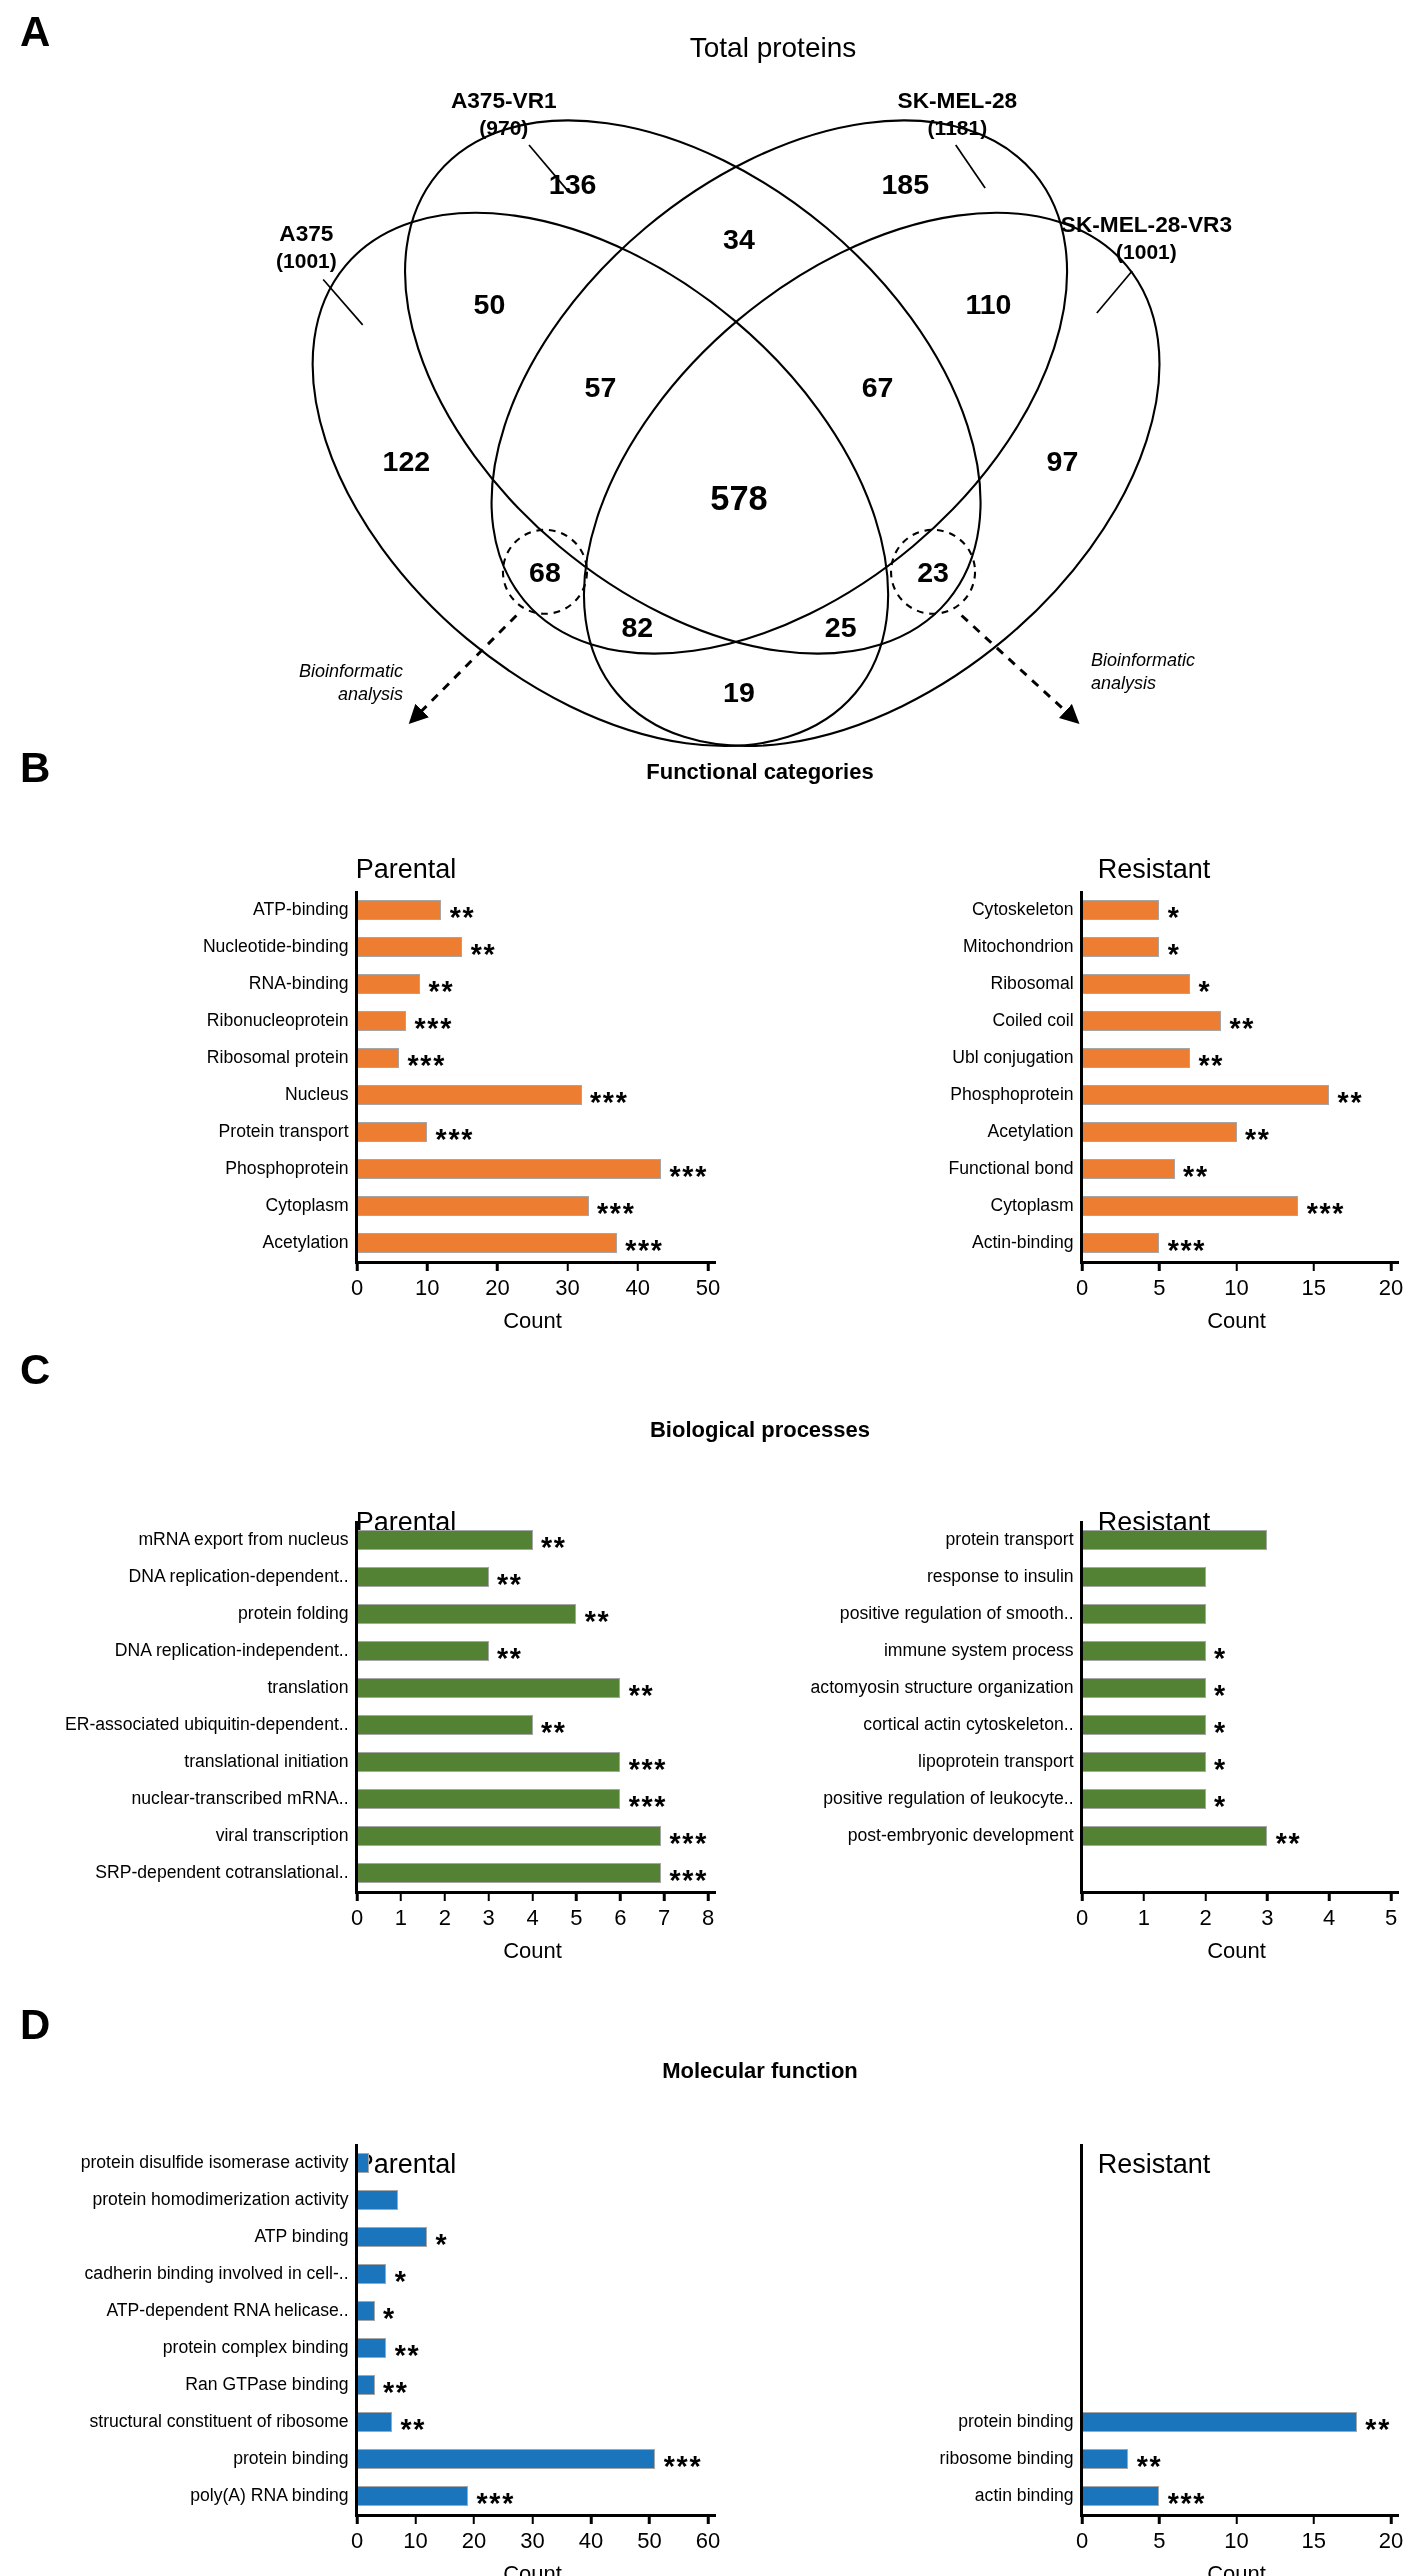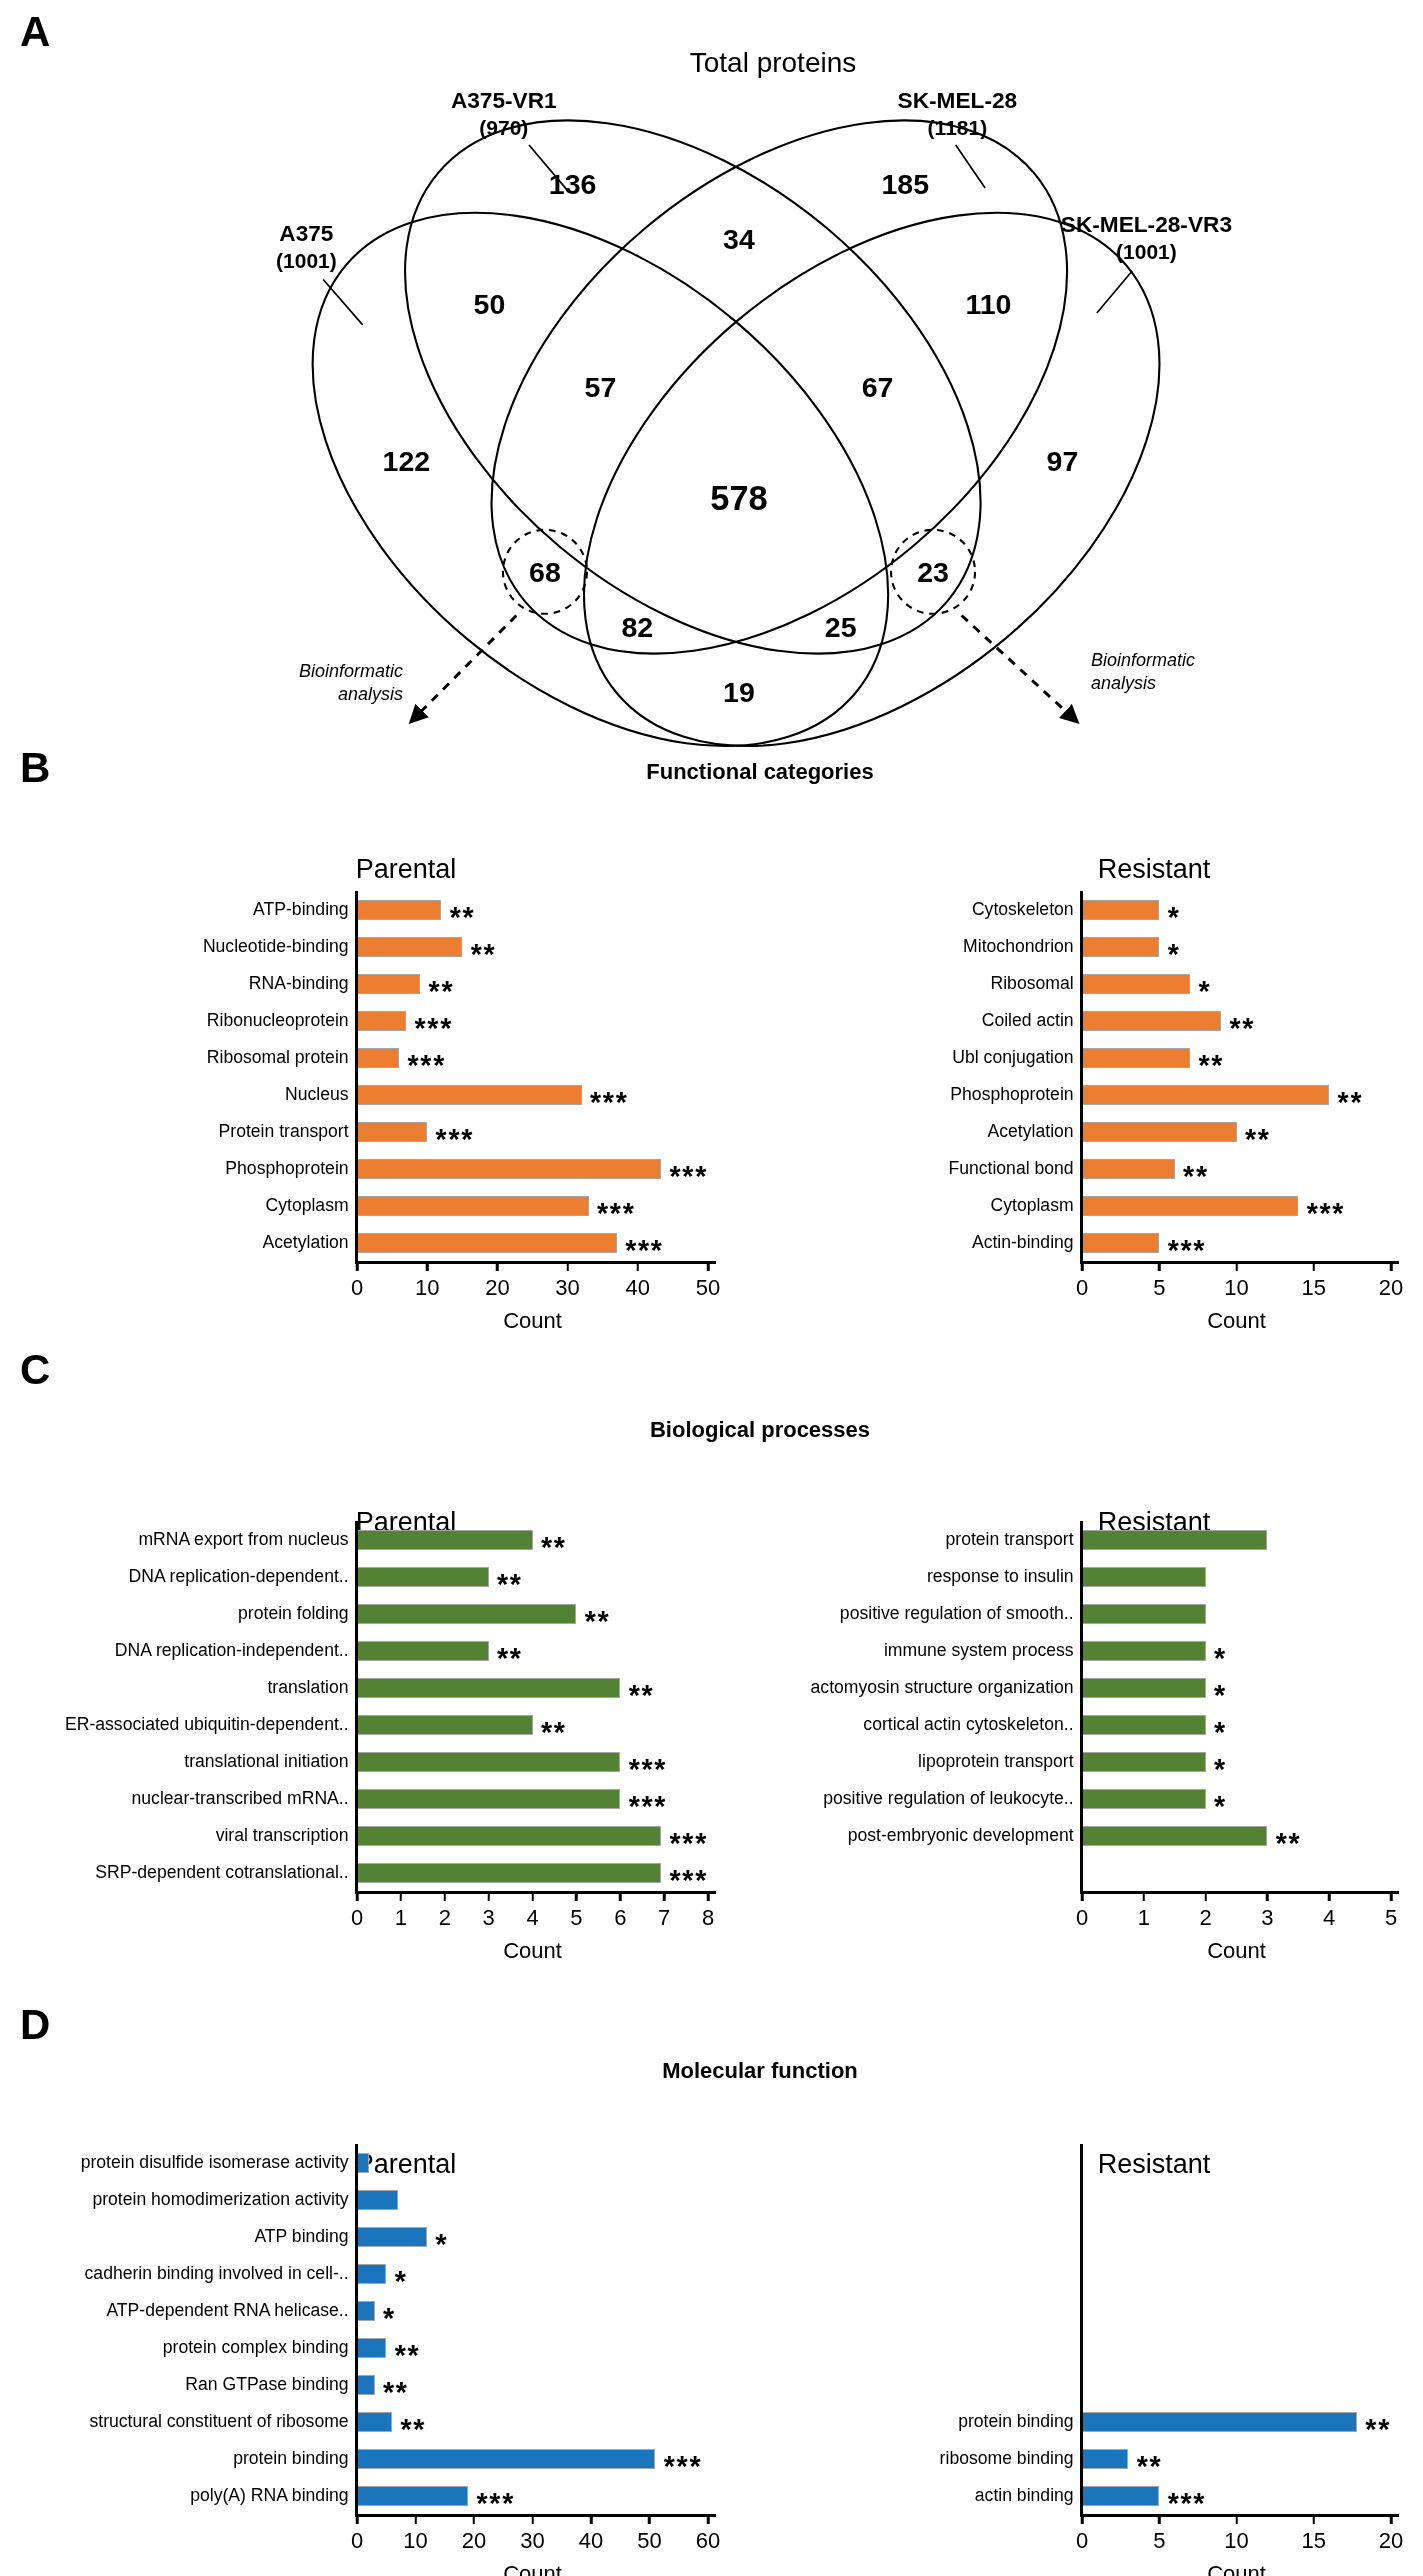--- a/index.html
+++ b/index.html
@@ -34,21 +34,21 @@
   .tick-mark { position:absolute; top:0; width:2.5px; height:8.4px; background:#000; transform:translateX(-50%); }
   .tick-label { position:absolute; top:11.8px; transform:translateX(-50%); font-size:22px; }
   .xlabel { position:absolute; top:417px; left:var(--labw); width:var(--plotw); text-align:center; font-size:22px; }
 </style>
 </head>
 <body>
 
 <div class="page">
 
   <div class="panel-letter" style="left:20px; top:8.4px;">A</div>
-  <div class="venn-title" style="left:773px; top:47px;">Total proteins</div>
+  <div class="venn-title" style="left:773px; top:32px;">Total proteins</div>
 
   <svg style="position:absolute; left:235px; top:76px;" width="1008" height="706" viewBox="0 0 1200 840">
     <defs>
       <marker id="arrow" viewBox="0 0 10 10" refX="8" refY="5" markerWidth="6.5" markerHeight="6.5" orient="auto-start-reverse">
         <path d="M0,0 L10,5 L0,10 z" fill="#000"></path>
       </marker>
     </defs>
 
     <ellipse cx="435" cy="480" rx="396" ry="247.5" transform="rotate(40 435 480)" fill="none" stroke="#000" stroke-width="2.5"></ellipse>
     <ellipse cx="545" cy="370" rx="396" ry="247.5" transform="rotate(40 545 370)" fill="none" stroke="#000" stroke-width="2.5"></ellipse>
@@ -215,21 +215,21 @@
           </div>
         </div>
         <div class="row">
           <div class="cat">Ribosomal</div>
           <div class="zone">
             <div class="bar" style="width: 35%; background: rgb(237, 125, 49);"></div>
             <span class="stars">*</span>
           </div>
         </div>
         <div class="row">
-          <div class="cat">Coiled actin</div>
+          <div class="cat">Coiled coil</div>
           <div class="zone">
             <div class="bar" style="width: 45%; background: rgb(237, 125, 49);"></div>
             <span class="stars">**</span>
           </div>
         </div>
         <div class="row">
           <div class="cat">Ubl conjugation</div>
           <div class="zone">
             <div class="bar" style="width: 35%; background: rgb(237, 125, 49);"></div>
             <span class="stars">**</span>

